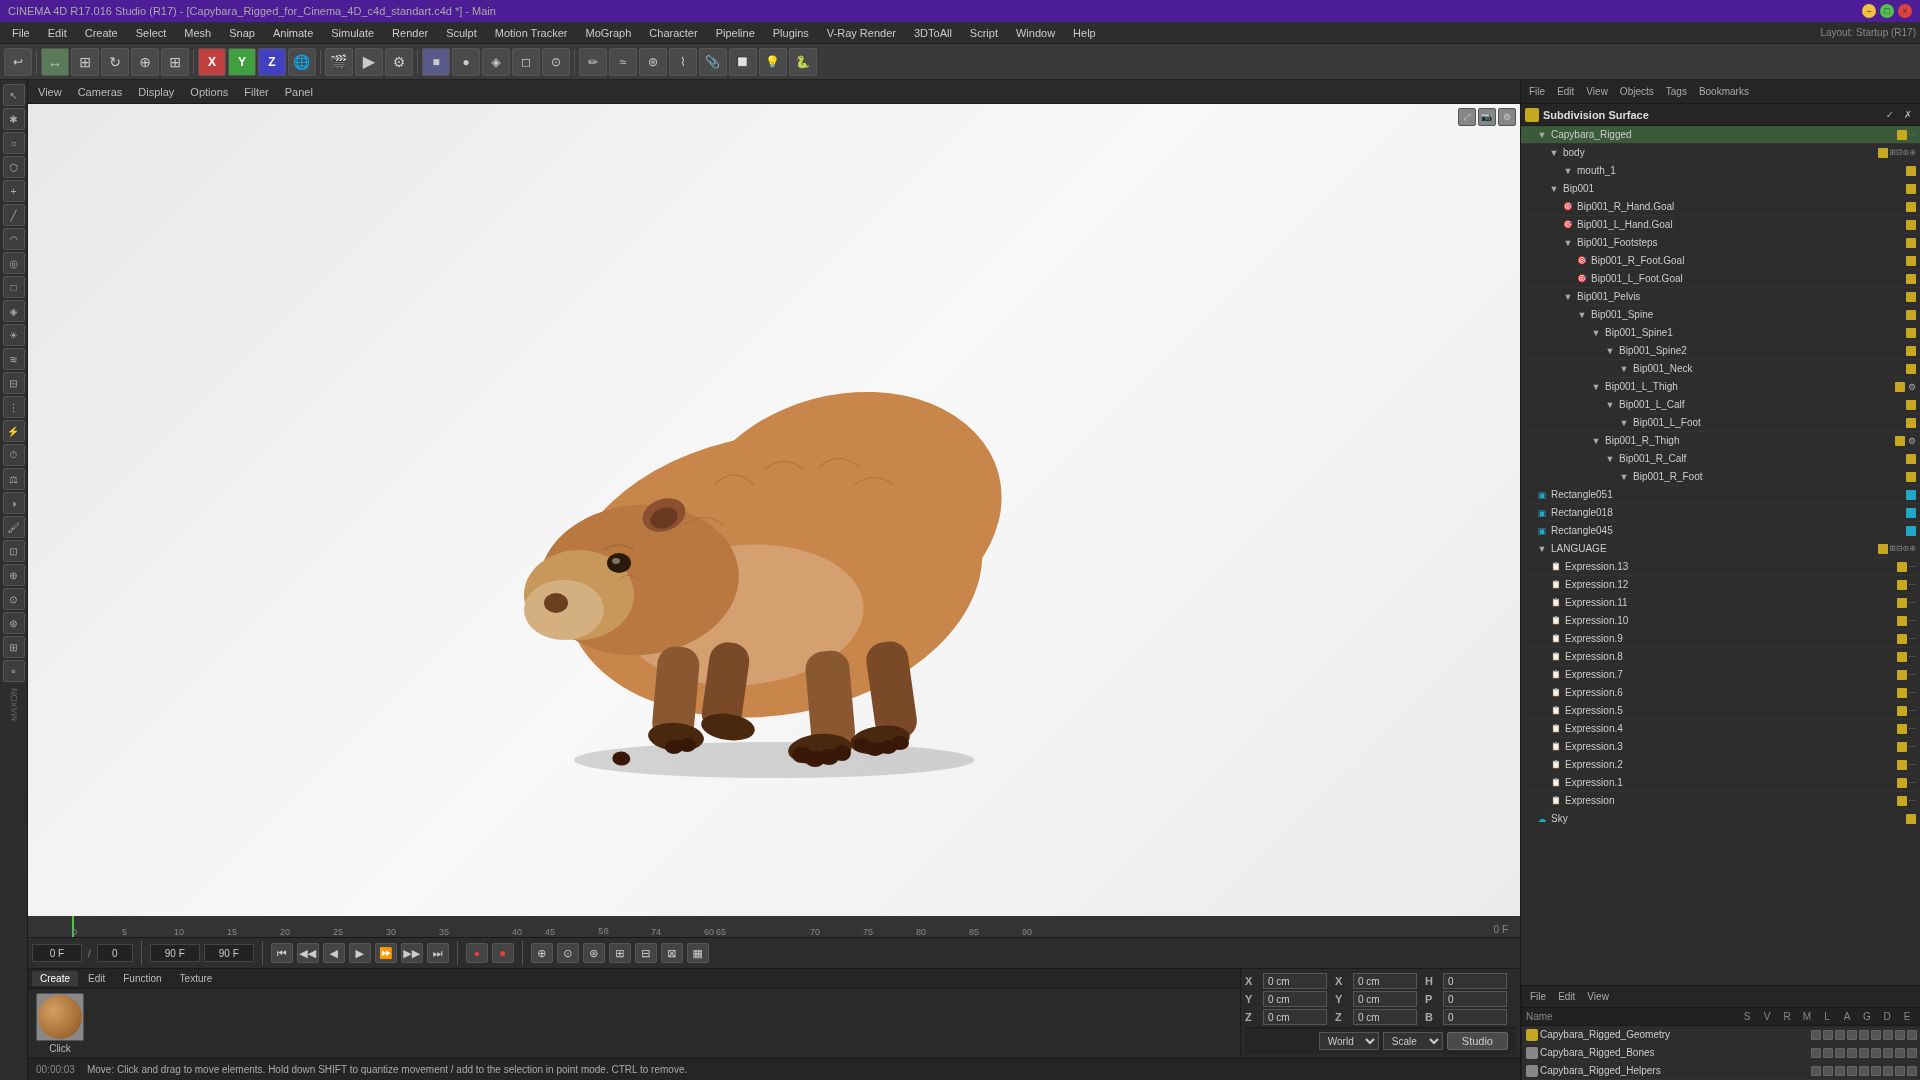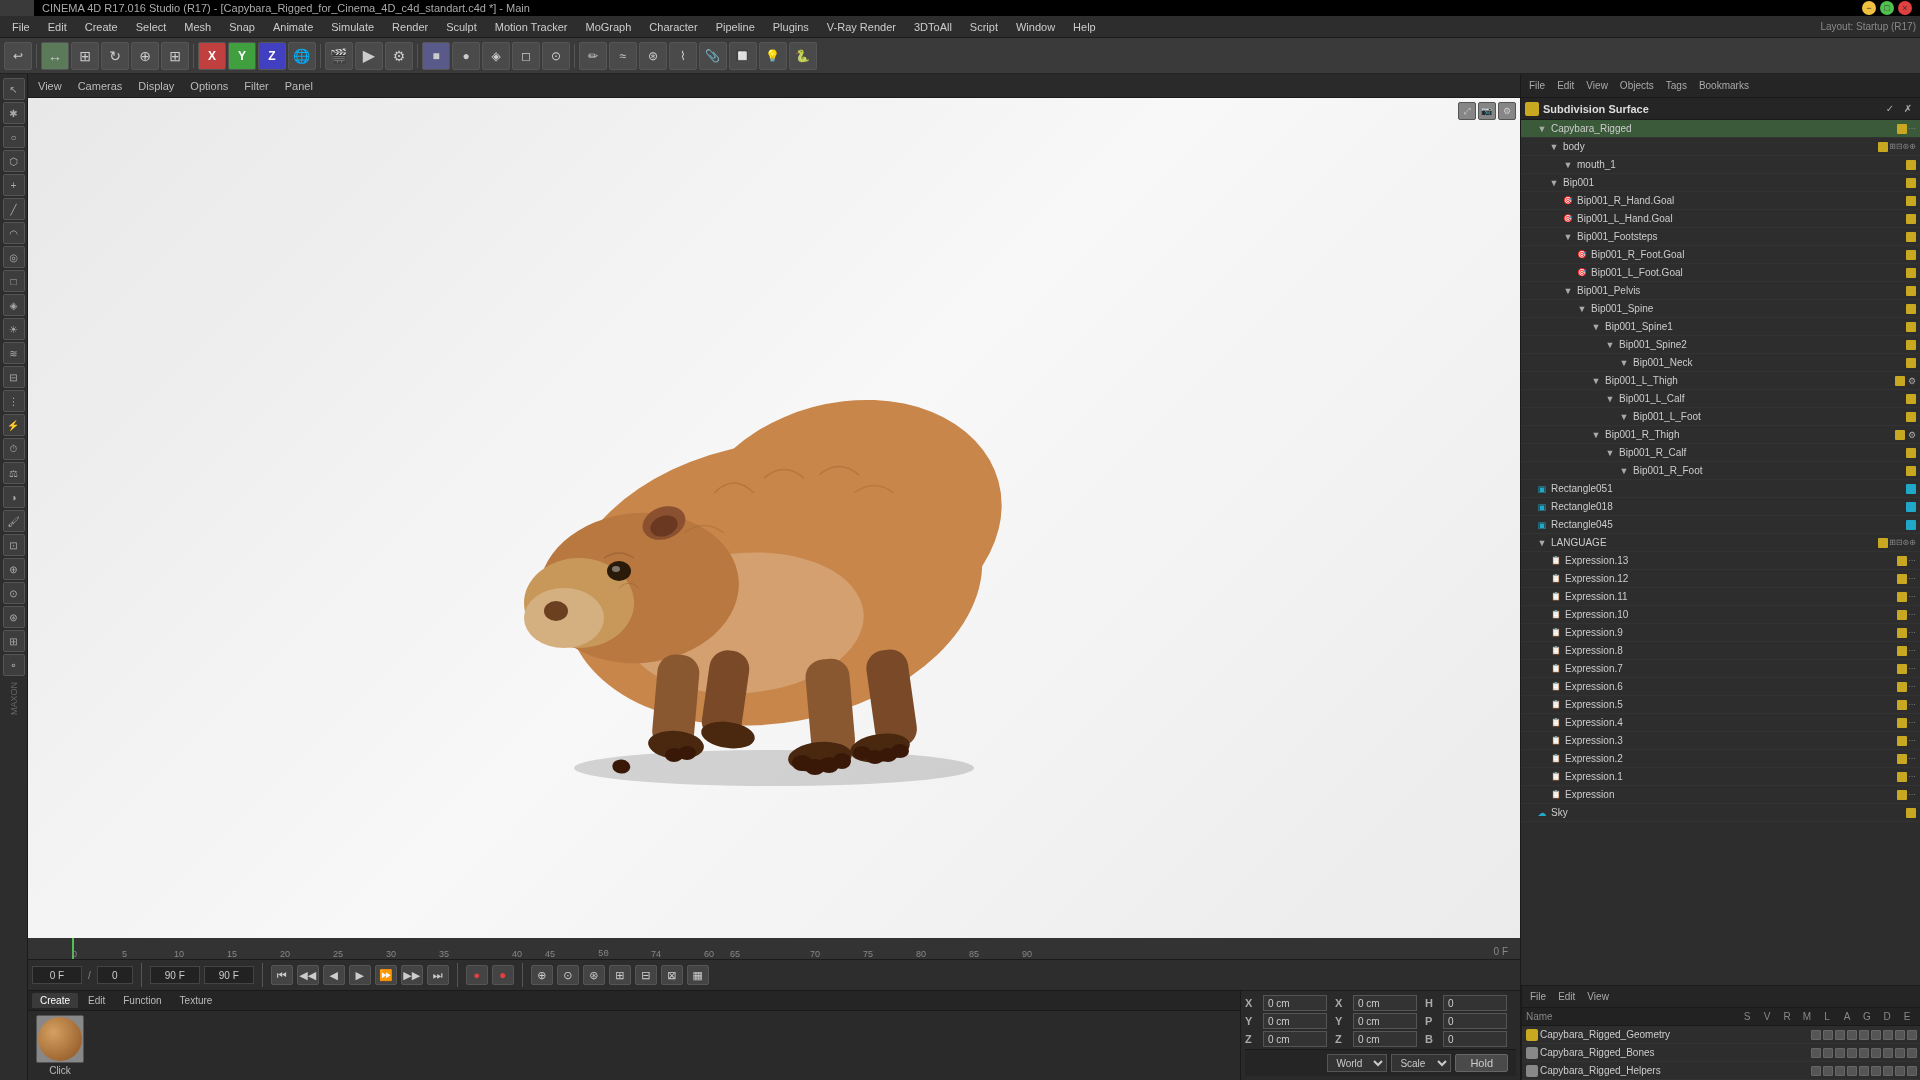--- a/index.html
+++ b/index.html
@@ -10,28 +10,27 @@
       font-family: Arial, sans-serif;
       font-size: 11px;
       color: #ccc;
       overflow: hidden;
       display: flex;
       flex-direction: column;
     }
 
     
     #title-bar {
-      background: #000000;
-      height: 16px;
+      background: #4c1d95;
+      height: 22px;
       display: flex;
       align-items: center;
       padding: 0 8px;
       justify-content: space-between;
       flex-shrink: 0;
-      margin-left: 34px;
     }
     #title-bar .title-text {
       color: #aaa;
       font-size: 11px;
     }
     #title-bar .win-controls {
       display: flex;
       gap: 4px;
     }
     #title-bar .win-btn {
@@ -772,21 +771,21 @@
           <span class="ruler-mark" style="left:191px;">15</span>
           <span class="ruler-mark" style="left:244px;">20</span>
           <span class="ruler-mark" style="left:297px;">25</span>
           <span class="ruler-mark" style="left:350px;">30</span>
           <span class="ruler-mark" style="left:403px;">35</span>
           <span class="ruler-mark" style="left:476px;">40</span>
           <span class="ruler-mark" style="left:509px;">45</span>
           <span class="ruler-mark" style="left:562px;font-family:Liberation Mono, monospace;">50</span>
           <span class="ruler-mark" style="left:615px;">74</span>
           <span class="ruler-mark" style="left:668px;">60</span>
-          <span class="ruler-mark" style="left:694px;text-align:right;">65</span>
+          <span class="ruler-mark" style="left:680px;text-align:right;">65</span>
           <span class="ruler-mark" style="left:774px;">70</span>
           <span class="ruler-mark" style="left:827px;">75</span>
           <span class="ruler-mark" style="left:880px;">80</span>
           <span class="ruler-mark" style="left:933px;">85</span>
           <span class="ruler-mark" style="left:986px;">90</span>
           <span style="position:absolute;right:4px;bottom:2px;font-size:10px;color:#888;">0 F</span>
         </div>
       </div>
     </div>
 
@@ -866,25 +865,29 @@
         </div>
         <div id="apply-area">
           <select class="coord-dropdown">
             <option>World</option>
             <option>Object</option>
           </select>
           <select class="coord-dropdown">
             <option>Scale</option>
             <option>Size</option>
           </select>
-          <button class="apply-btn">Hold</button>
+          <button class="apply-btn">Studio</button>
         </div>
       </div>
     </div>
 
+    <div id="status-bar">
+      <span class="status-time">00:00:03</span>
+      <span class="status-text">Move: Click and drag to move elements. Hold down SHIFT to quantize movement / add to the selection in point mode. CTRL to remove.</span>
+    </div>
   </div>
 
   <div id="right-panel">
 
     <div id="om-header">
       <span class="om-header-btn">File</span>
       <span class="om-header-btn">Edit</span>
       <span class="om-header-btn">View</span>
       <span class="om-header-btn">Objects</span>
       <span class="om-header-btn">Tags</span>

